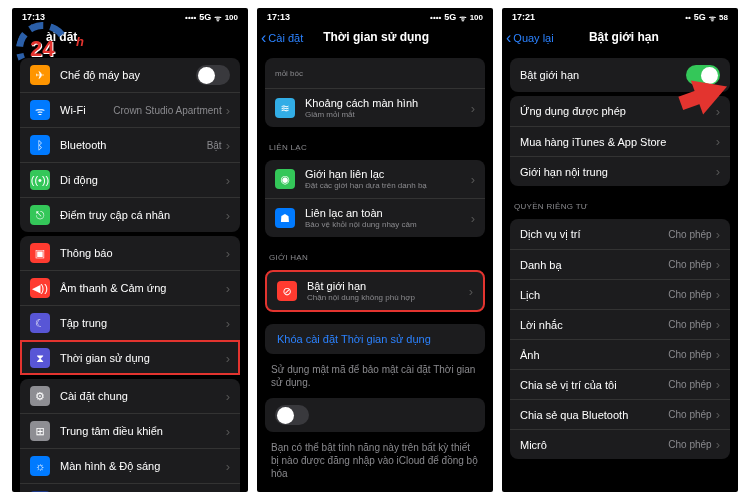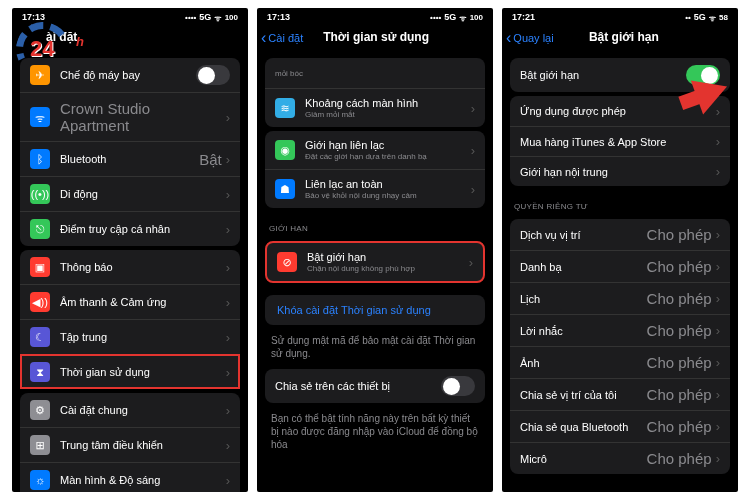--- a/index.html
+++ b/index.html
@@ -75,21 +75,21 @@
     margin-right: 10px;
     display: flex;
     align-items: center;
     justify-content: center;
     font-size: 11px;
     flex-shrink: 0;
   }
   .ibody { flex: 1; display: flex; flex-direction: column; overflow: hidden; }
   .lbl { font-size: 11px; color: #fff; white-space: nowrap; overflow: hidden; text-overflow: ellipsis; }
   .sub { font-size: 8px; color: #8a8a8e; margin-top: 1px; white-space: nowrap; overflow: hidden; text-overflow: ellipsis; }
-  .val { font-size: 15px; color: #8a8a8e; margin-right: 4px; }
+  .val { font-size: 10px; color: #8a8a8e; margin-right: 4px; }
   .disclosure { color: #555; font-size: 13px; }
   .disclosure::after { content: "›"; }
   .toggle {
     width: 34px;
     height: 20px;
     border-radius: 10px;
     background: #39393d;
     position: relative;
     flex-shrink: 0;
   }
@@ -324,20 +324,21 @@
         </div>
       <div class="cell tall">
         <div class="icon c-teal">≋</div>
         <div class="ibody">
             <span class="lbl">Khoảng cách màn hình</span>
             <span class="sub">Giảm mỏi mắt</span>
           </div>
         <span class="disclosure"></span>
       </div>
     </div>
+    <div class="group-label">LIÊN LẠC</div>
     <div class="cell-group" id="p2contact">
         <div class="cell tall">
           <div class="icon c-green">◉</div>
           <div class="ibody">
             <span class="lbl">Giới hạn liên lạc</span>
             <span class="sub">Đặt các giới hạn dựa trên danh bạ</span>
           </div>
           <span class="disclosure"></span>
         </div>
         <div class="cell tall">
@@ -359,23 +360,20 @@
           </div>
         <span class="disclosure"></span>
       </div>
     </div>
     <div class="cell-group" style="margin-top:12px">
       <div class="linkcell">Khóa cài đặt Thời gian sử dụng</div>
     </div>
     <div class="footnote">Sử dụng mật mã để bảo mật cài đặt Thời gian sử dụng.</div>
     <div class="cell-group">
       <div class="cell">
-        <div class="ibody">
-            <span class="lbl">Chia sẻ trên các thiết bị</span>
-          </div>
         <div class="toggle"></div>
       </div>
     </div>
     <div class="footnote">Bạn có thể bật tính năng này trên bất kỳ thiết bị nào được đăng nhập vào iCloud để đồng bộ hóa</div>
   </div>
 </div>
 
 <div class="phone">
   <div class="status-bar">
     <span>17:21</span>

